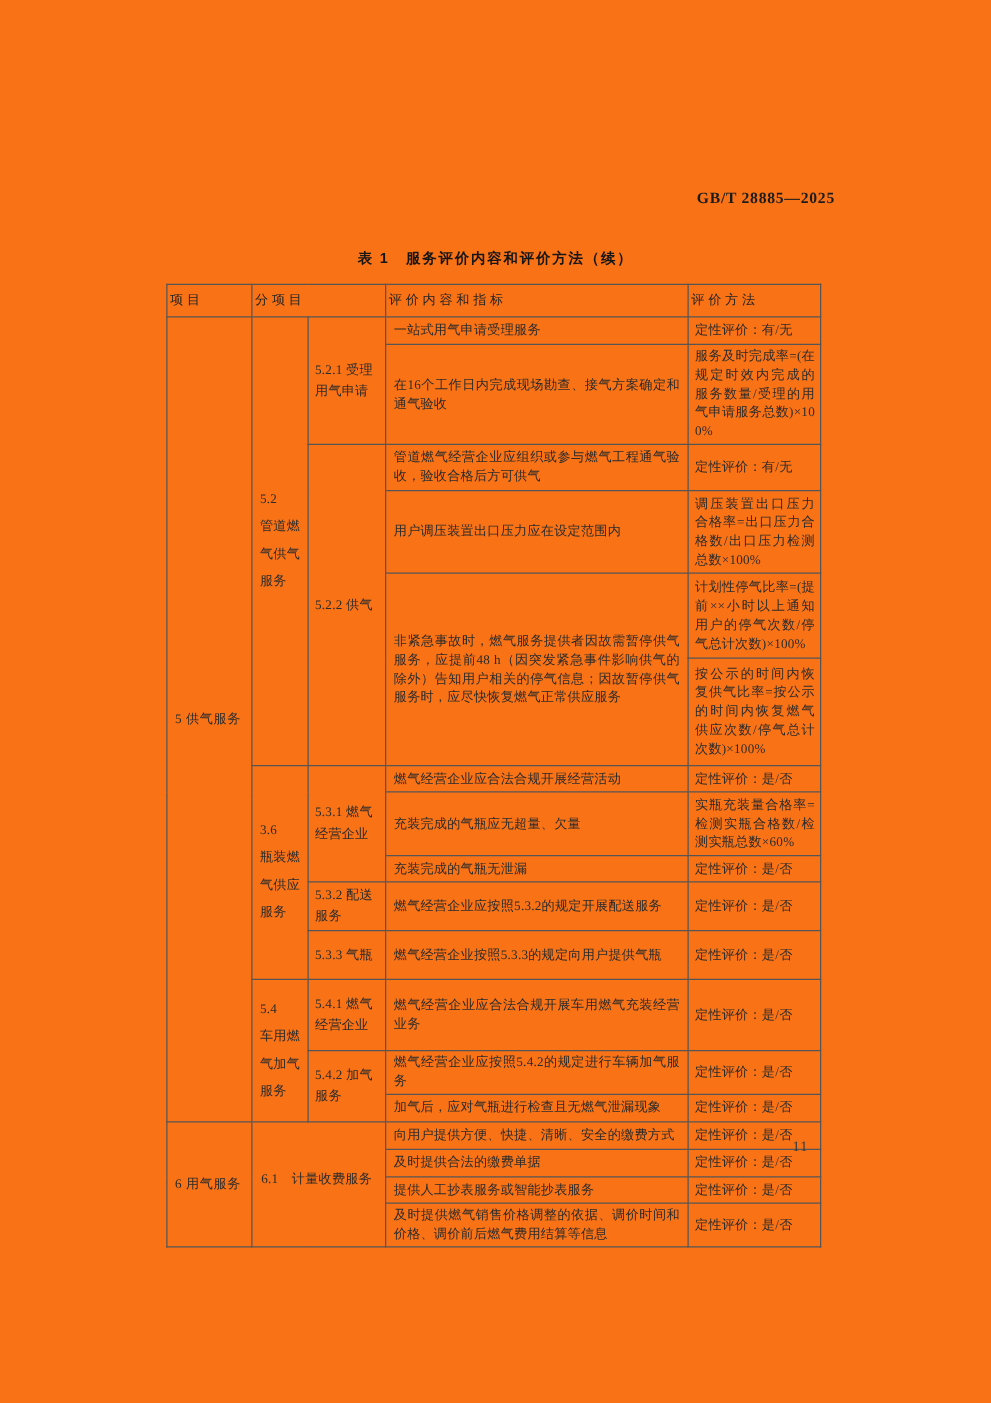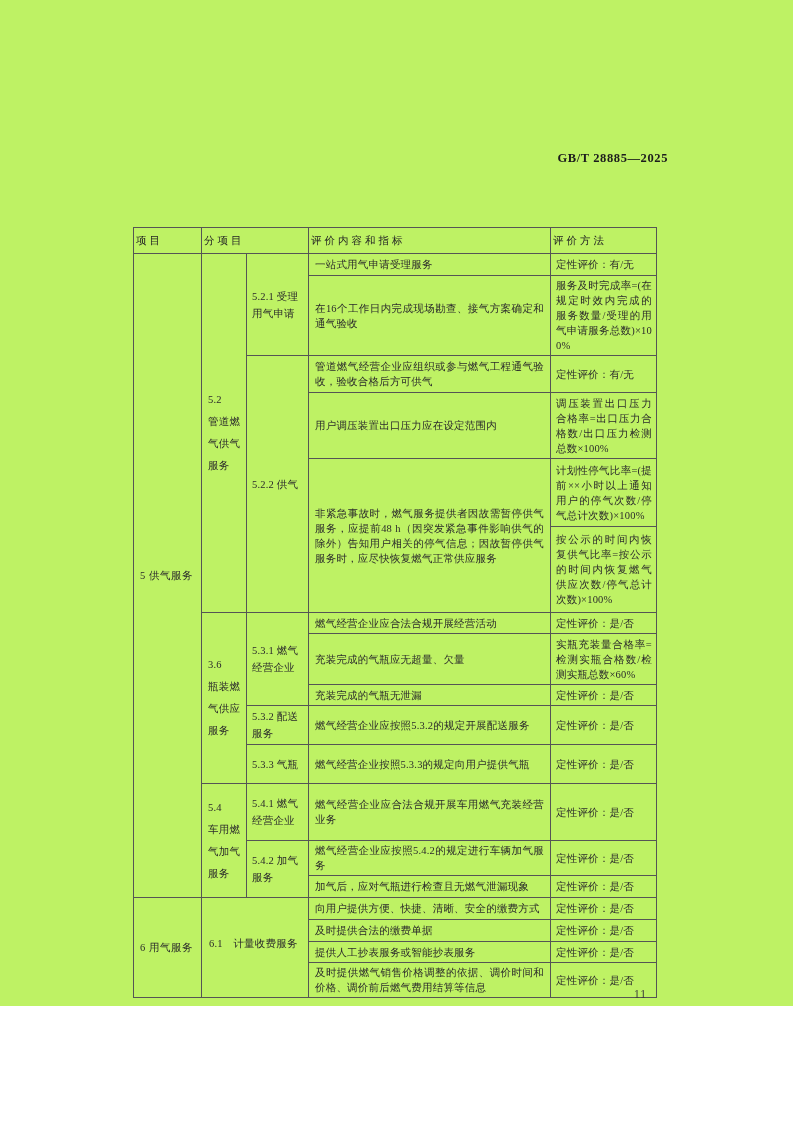--- a/index.html
+++ b/index.html
@@ -1,17 +1,17 @@
 <!DOCTYPE html>
 <html><head>
 <meta charset="utf-8">
 <style>
   html,body { margin:0; padding:0; background:#ffffff; }
   #page {
-    position:relative; width:793px; height:1006px; background:#bef264;
+    position:relative; width:793px; height:1122px; background:#f97316;
     font-family:"Liberation Serif","DejaVu Serif",serif;
     color:#2b2b2b; overflow:hidden;
   }
   .doc-num {
     position:absolute; top:151px; right:125px;
     font-size:12.5px; font-weight:bold; letter-spacing:0.6px; color:#1c1c1c;
     font-family:"Liberation Serif","DejaVu Serif",serif;
   }
   .tbl-title {
     position:absolute; top:199px; left:0; width:793px; text-align:center;
@@ -33,31 +33,32 @@
     height:23px; padding:1px 2px; color:#242424;
   }
   td.item-cell   { padding:2px 4px 2px 6px; letter-spacing:0.5px; }
   td.sub-a       { padding:2px 3px 2px 6px; line-height:22px; }
   td.sub-b       { padding:2px 3px 2px 5px; line-height:17px; }
   td.sub-wide    { padding:2px 4px 10px 7px; }
   td.content     { padding:2px 6px; text-align:justify; }
   td.method      { padding:2px 4px 2px 5px; text-align:justify; }
   .blk           { display:block; }
   .page-num {
-    position:absolute; top:988px; right:146px;
+    position:absolute; top:912px; right:146px;
     font-size:11.5px; color:#3a3a3a; letter-spacing:1px;
   }
 </style>
 </head>
 <body>
 
 <div id="page">
 
   <div class="doc-num">GB/T 28885—2025</div>
 
+  <div class="tbl-title">表 1　服务评价内容和评价方法（续）</div>
 
   <table class="eval">
     <colgroup>
       <col style="width:68px">
         <col style="width:45px">
         <col style="width:62px">
         <col style="width:242px">
         <col style="width:106px">
     </colgroup>
     <tbody>

